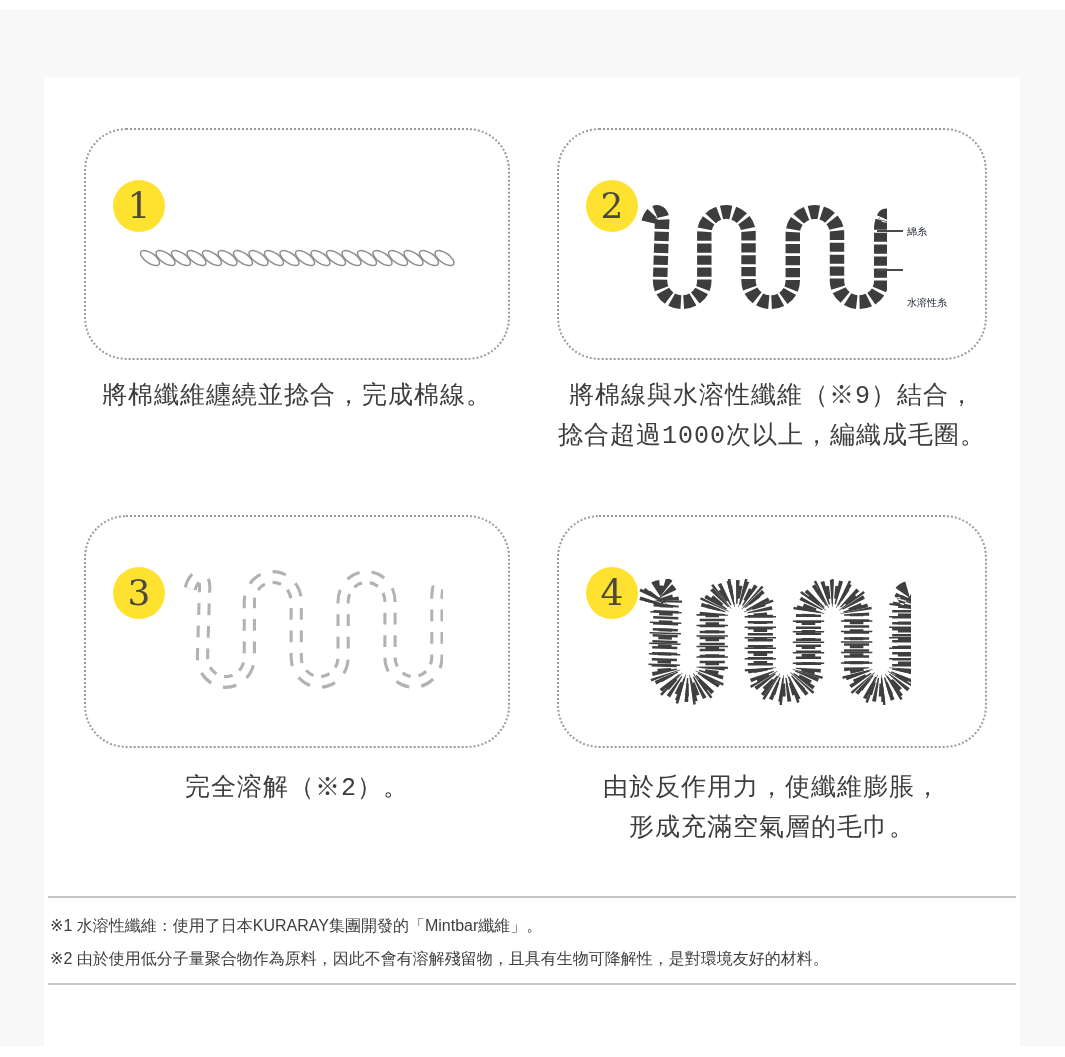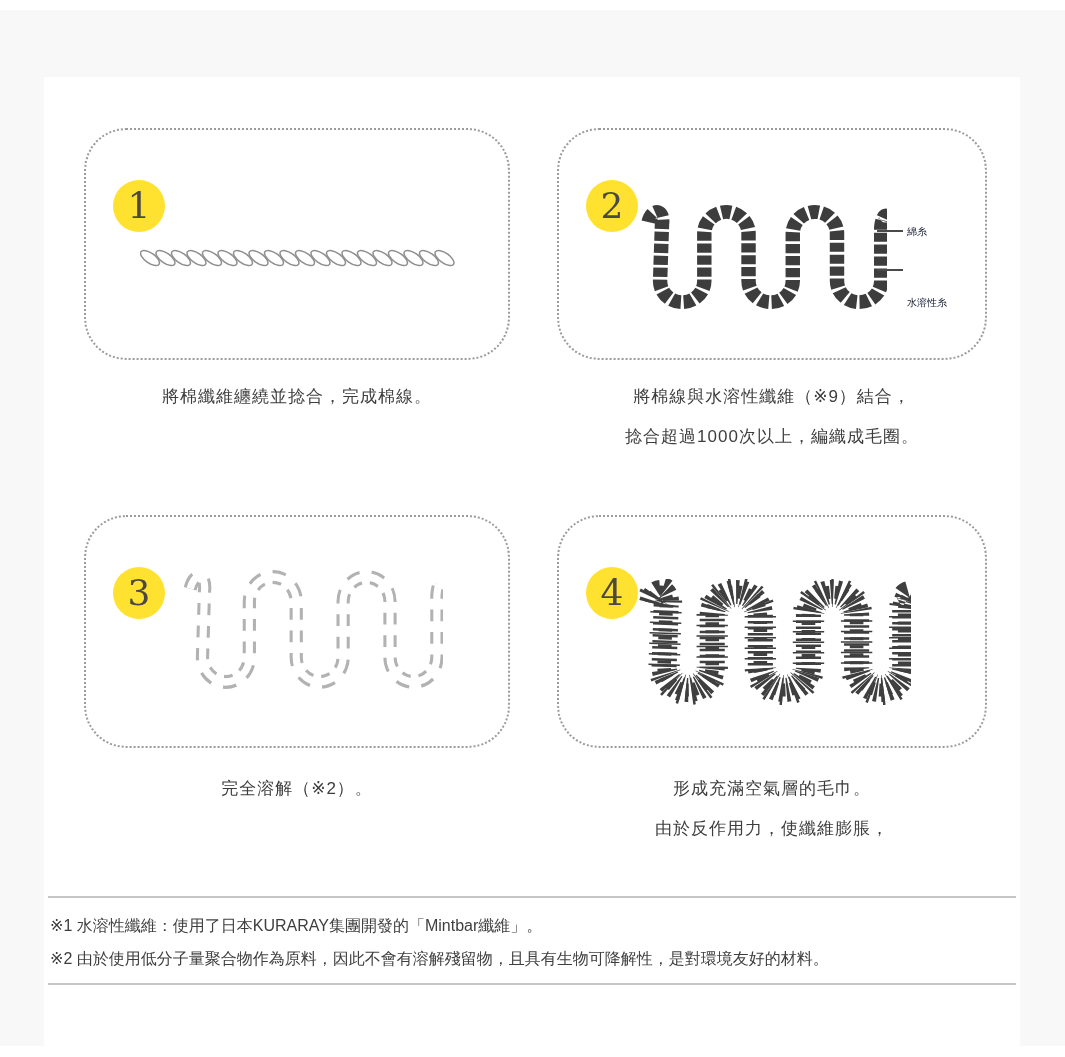--- a/index.html
+++ b/index.html
@@ -25,21 +25,21 @@
   }
 
   .illus{position:absolute;}
   .illus-1{left:54px;top:117px;}
   .illus-2{left:78px;top:70px;}
   .illus-3{left:92px;top:46px;}
   .illus-4{left:80px;top:62px;}
 
   .caption{
     position:absolute;text-align:center;color:#3d3d3d;
-    font-size:17px;line-height:40px;letter-spacing:1px;
+    font-size:25px;line-height:40px;letter-spacing:1px;font-family:Liberation Mono, monospace;
   }
   .cap-1{left:40px;top:300px;width:426px;}
   .cap-2{left:513px;top:300px;width:430px;}
   .cap-3{left:40px;top:692px;width:426px;}
   .cap-4{left:513px;top:692px;width:430px;}
 
   .yarn-label{
     position:absolute;color:#0f172a;font-size:10px;line-height:18px;white-space:nowrap;
   }
   .lbl-cotton{left:348px;top:93px;}
@@ -127,22 +127,22 @@
     <div>將棉纖維纏繞並捻合，完成棉線。</div>
   </div>
   <div class="caption cap-2">
     <div>將棉線與水溶性纖維（※9）結合，</div>
     <div>捻合超過1000次以上，編織成毛圈。</div>
   </div>
   <div class="caption cap-3">
     <div>完全溶解（※2）。</div>
   </div>
   <div class="caption cap-4">
+    <div>由於反作用力，使纖維膨脹，</div>
     <div>形成充滿空氣層的毛巾。</div>
-    <div>由於反作用力，使纖維膨脹，</div>
   </div>
 
   <div class="rule rule-top"></div>
   <div class="notes">
     <div>※1 水溶性纖維：使用了日本KURARAY集團開發的「Mintbar纖維」。</div>
     <div>※2 由於使用低分子量聚合物作為原料，因此不會有溶解殘留物，且具有生物可降解性，是對環境友好的材料。</div>
   </div>
   <div class="rule rule-bottom"></div>
 
 </div>

